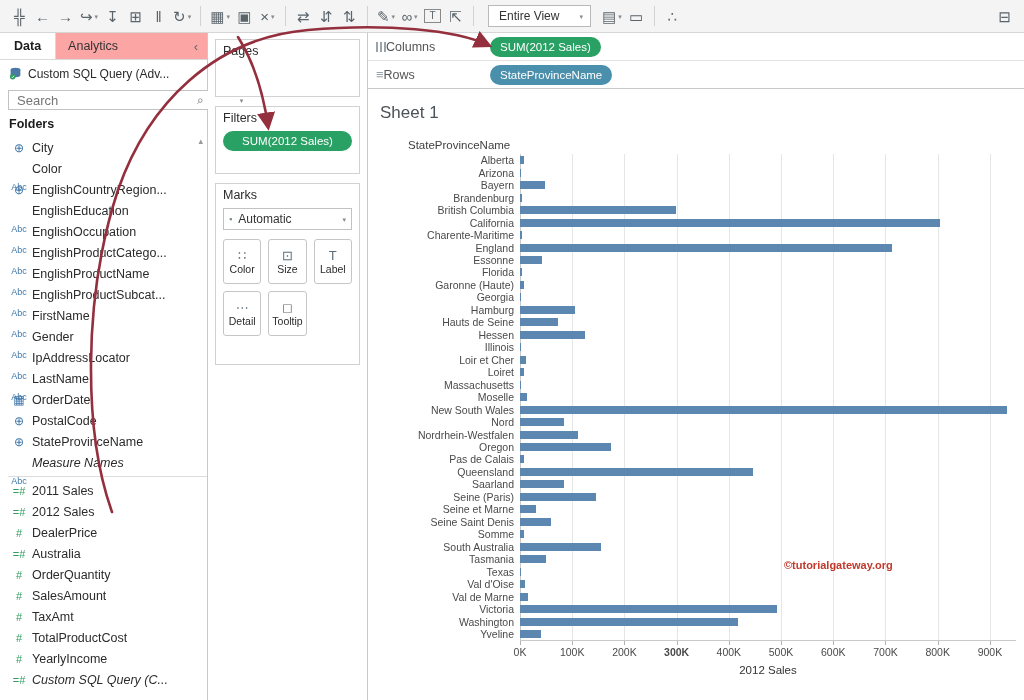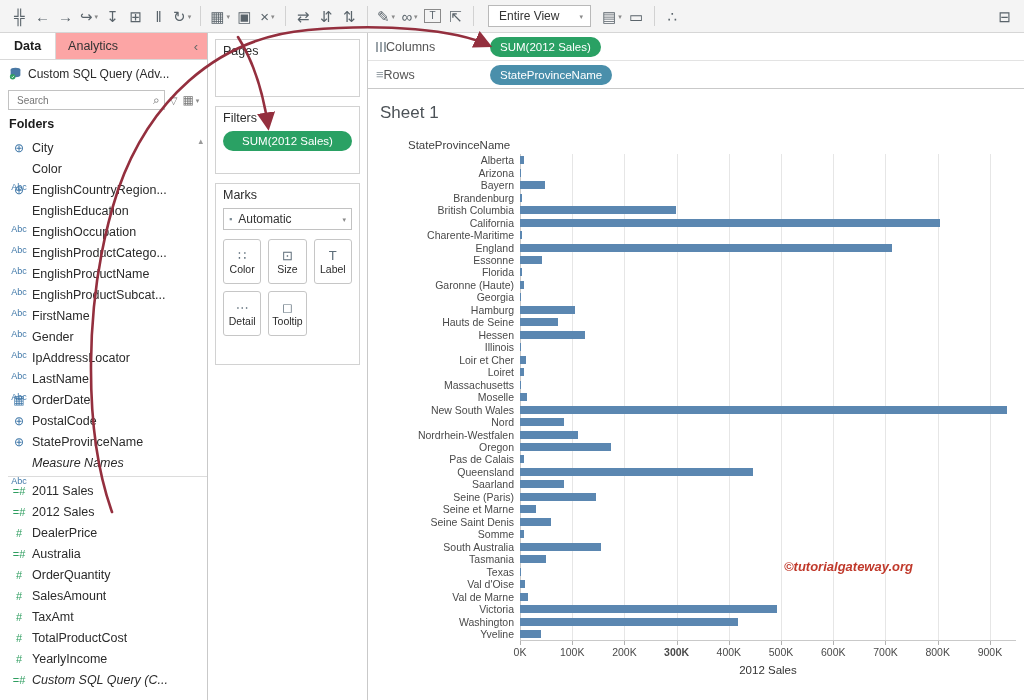--- a/index.html
+++ b/index.html
@@ -28,21 +28,21 @@
     flex:0 0 auto;background:#fca5a5;}
   .tab-data{background:#fff;font-weight:bold;font-size:12.5px;color:#1d1d1d;padding:0 14px;
     display:flex;align-items:center;border-right:1px solid #d9d9d9;}
   .tab-analytics{flex:1;font-size:12.5px;color:#333;padding:0 12px;display:flex;align-items:center;}
   .collapse-btn{width:22px;display:flex;align-items:center;justify-content:center;color:#666;font-size:13px;}
   .ds-row{height:27px;display:flex;align-items:center;gap:6px;padding:0 9px;font-size:12px;
     color:#2b2b2b;flex:0 0 auto;white-space:nowrap;overflow:hidden;}
   .search-row{height:26px;display:flex;align-items:center;gap:5px;padding:0 8px;flex:0 0 auto;}
   .search-box{flex:1;height:20px;border:1px solid #c2c2c2;display:flex;align-items:center;
     padding:0 2px 0 6px;background:#fff;}
-  .search-box input{border:0;outline:0;flex:1;font-size:10px;color:#444;font-family:inherit;
+  .search-box input{border:0;outline:0;flex:1;font-size:13px;color:#444;font-family:inherit;
     min-width:0;background:transparent;}
   .search-mag{color:#777;font-size:12px;padding:0 2px;}
   .filter-funnel{color:#777;font-size:10px;}
   .view-grid{color:#777;font-size:12px;display:flex;align-items:center;}
   .folders-row{height:22px;display:flex;align-items:center;padding:0 9px;font-size:12.5px;
     font-weight:bold;color:#1b1b1b;flex:0 0 auto;}
   .fields{flex:1;position:relative;overflow:hidden;padding-top:2px;}
   .frow{height:21px;display:flex;align-items:center;padding:0 4px 0 6px;font-size:12.5px;
     color:#2b2b2b;white-space:nowrap;}
   .frow .ficon{width:26px;flex:0 0 auto;text-align:center;font-size:12px;}
@@ -95,21 +95,21 @@
   .grid-overlay{position:absolute;inset:0;}
   .gridline{position:absolute;top:0;bottom:0;width:1px;background:#e6e6e6;}
   .gridline.zero{background:#c9c9c9;}
   .bar-rows{position:absolute;inset:0;display:flex;flex-direction:column;}
   .bar-row{flex:1;display:flex;align-items:center;}
   .bar{height:8px;}
   .x-axis{margin-left:142px;border-top:1px solid #c9c9c9;position:relative;height:18px;margin-right:0;}
   .tickmark{position:absolute;top:0;width:1px;height:4px;background:#b2b2b2;}
   .ticklab{position:absolute;top:5px;transform:translateX(-50%);font-size:10.5px;color:#4a4a4a;}
   .x-title{margin-left:142px;text-align:center;font-size:11.5px;color:#333;margin-top:6px;}
-  .watermark{position:absolute;left:416px;top:470px;font-size:13px;font-weight:bold;font-style:italic;}
+  .watermark{position:absolute;left:416px;top:470px;font-size:11px;font-weight:bold;}
 
   .annotations{position:absolute;left:0;top:0;width:1024px;height:700px;pointer-events:none;z-index:40;}
 </style>
 </head>
 <body>
 
 <div class="app">
 
   <div class="toolbar">
       <span class="tbtn">

